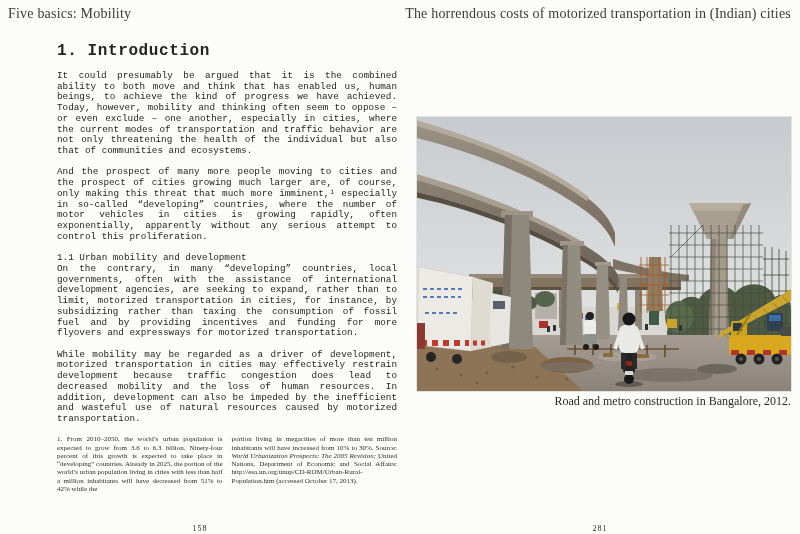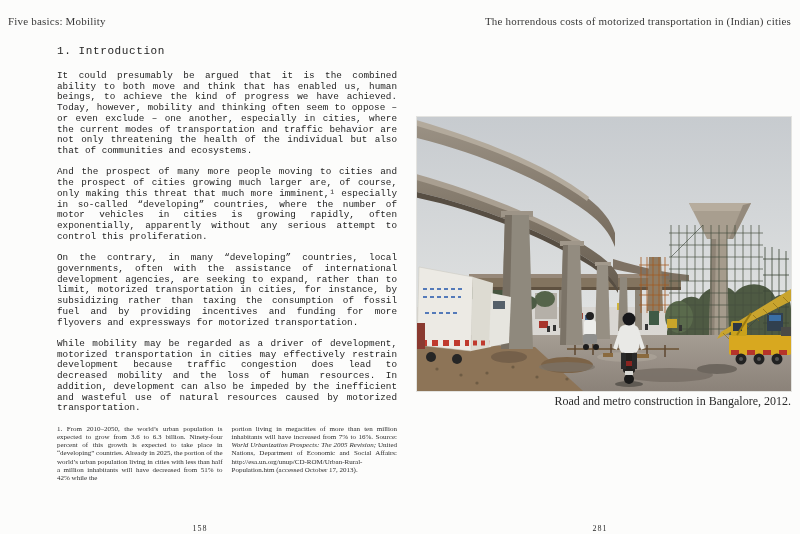--- a/index.html
+++ b/index.html
@@ -1,30 +1,30 @@
 <!DOCTYPE html>
 <html><head>
 <meta charset="utf-8">
 <style>
   html,body{margin:0;padding:0;}
   body{
     width:800px;height:534px;position:relative;overflow:hidden;
     background:#fcfcfb;color:#1f1f1f;
     font-family:"Liberation Serif","DejaVu Serif",serif;
   }
-  .running-head{position:absolute;top:15px;font-size:11px;color:#3a3a3a;letter-spacing:.2px;}
+  .running-head{position:absolute;top:6px;font-size:14px;color:#3a3a3a;letter-spacing:.2px;}
   .rh-left{left:8px;}
   .rh-right{right:9px;text-align:center;}
   .text-column{
     position:absolute;left:57px;top:46px;width:340px;
     font-family:"Liberation Mono","DejaVu Sans Mono",monospace;
     font-size:9.3px;line-height:10.75px;color:#242424;
   }
   .intro-heading{
-    font-size:11px;font-weight:normal;letter-spacing:.6px;margin:0 0 14px 0;
+    font-size:16px;font-weight:bold;letter-spacing:.6px;margin:0 0 14px 0;
   }
   .text-column p{margin:0 0 10.5px 0;text-align:justify;}
   p.subsection{margin:0;text-align:left;}
   .footnotes{
     display:flex;gap:9px;margin-top:8px;
     font-family:"Liberation Serif","DejaVu Serif",serif;
     font-size:7px;line-height:8.3px;color:#2c2c2c;
   }
   .footnote-col{width:166px;text-align:justify;}
   .italic{font-style:italic;}
@@ -46,25 +46,26 @@
 </head>
 <body>
 
 <div class="running-head rh-left">Five basics: Mobility</div>
 <div class="running-head rh-right">The horrendous costs of motorized transportation in (Indian) cities</div>
 
 <div class="text-column">
   <h1 class="intro-heading">1. Introduction</h1>
   <p>It could presumably be argued that it is the combined ability to both move and think that has enabled us, human beings, to achieve the kind of progress we have achieved. Today, however, mobility and thinking often seem to oppose – or even exclude – one another, especially in cities, where the current modes of transportation and traffic behavior are not only threatening the health of the individual but also that of communities and ecosystems.</p>
   <p>And the prospect of many more people moving to cities and the prospect of cities growing much larger are, of course, only making this threat that much more imminent,¹ especially in so-called “developing” countries, where the number of motor vehicles in cities is growing rapidly, often exponentially, apparently without any serious attempt to control this proliferation.</p>
+  <p class="subsection">1.1 Urban mobility and development</p>
   <p>On the contrary, in many “developing” countries, local governments, often with the assistance of international development agencies, are seeking to expand, rather than to limit, motorized transportation in cities, for instance, by subsidizing rather than taxing the consumption of fossil fuel and by providing incentives and funding for more flyovers and expressways for motorized transportation.</p>
   <p>While mobility may be regarded as a driver of development, motorized transportation in cities may effectively restrain development because traffic congestion does lead to decreased mobility and the loss of human resources. In addition, development can also be impeded by the inefficient and wasteful use of natural resources caused by motorized transportation.</p>
   <div class="footnotes">
     <div class="footnote-col">1. From 2010–2050, the world’s urban population is expected to grow from 3.6 to 6.3 billion. Ninety-four percent of this growth is expected to take place in “developing” countries. Already in 2025, the portion of the world’s urban population living in cities with less than half a million inhabitants will have decreased from 51% to 42% while the</div>
-    <div class="footnote-col"><span>portion living in megacities of more than ten million inhabitants will have increased from 7% to 16%. Source: </span><span class="italic">World Urbanization Prospects: The 2005 Revision;</span><span> United Nations, Department of Economic and Social Affairs: http://esa.un.org/unup/CD-ROM/Urban-Rural-Population.htm (accessed October 17, 2013).</span></div>
+    <div class="footnote-col"><span>portion living in megacities of more than ten million inhabitants will have increased from 10% to 30%. Source: </span><span class="italic">World Urbanization Prospects: The 2005 Revision;</span><span> United Nations, Department of Economic and Social Affairs: http://esa.un.org/unup/CD-ROM/Urban-Rural-Population.htm (accessed October 17, 2013).</span></div>
   </div>
 </div>
 
 <figure class="photo">
   <svg viewBox="0 0 374 274" width="374" height="274">
     <defs>
       <linearGradient id="sky" x1="0" y1="0" x2="0" y2="1">
         <stop offset="0" stop-color="#c7cbcf"></stop>
           <stop offset="1" stop-color="#e9eae8"></stop>
       </linearGradient>

